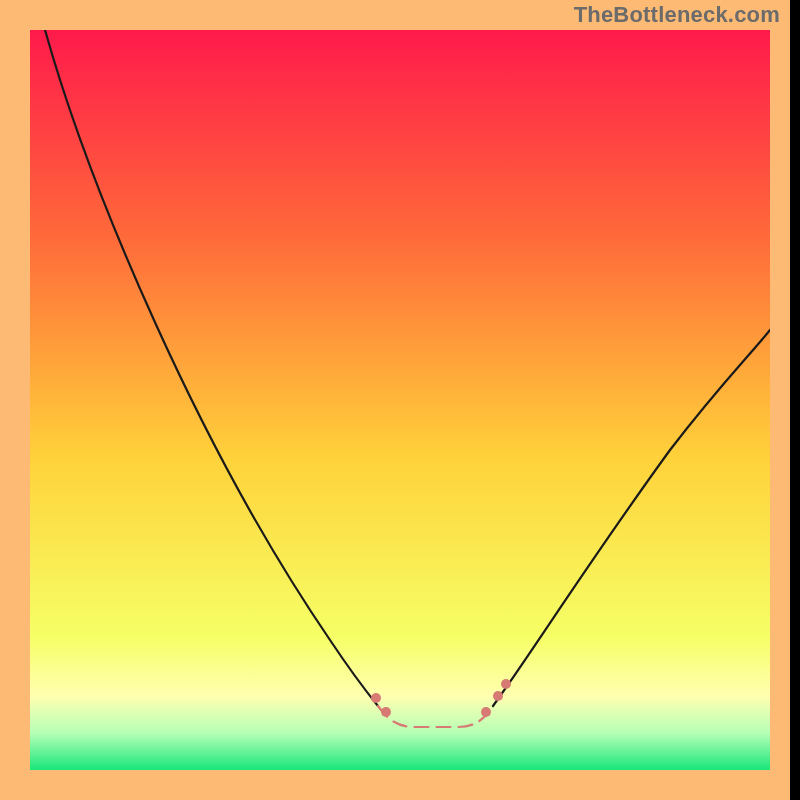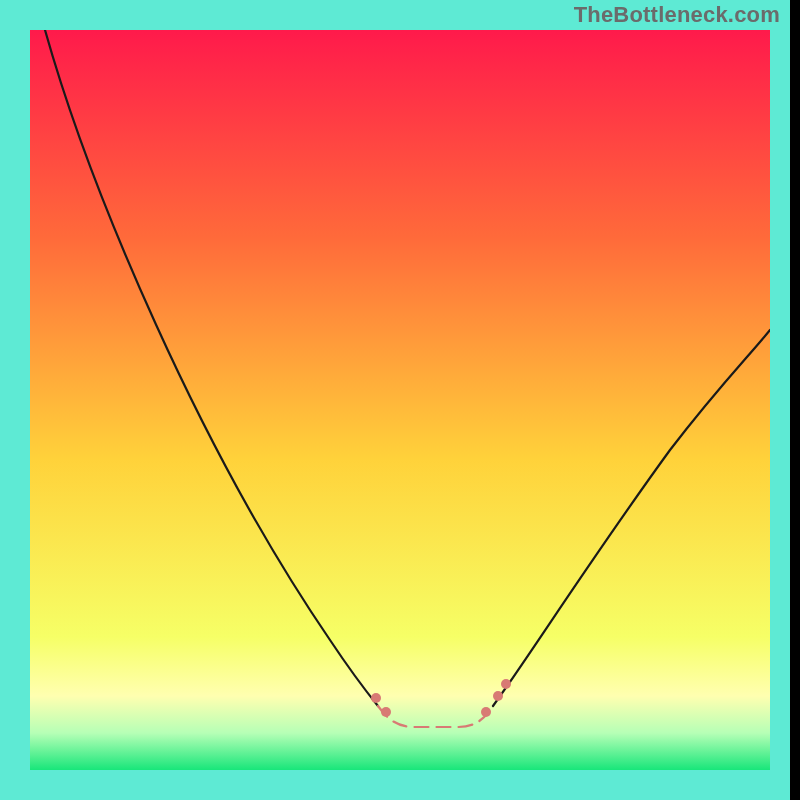--- a/index.html
+++ b/index.html
@@ -9,21 +9,21 @@
     height: 800px;
     background: #000;
     overflow: hidden;
   }
   .frame {
     position: absolute;
     left: 0;
     top: 0;
     width: 790px;
     height: 800px;
-    background: #5eead4;
+    background: #fdba74;
   }
   .plot {
     position: absolute;
     left: 30px;
     top: 30px;
     width: 740px;
     height: 740px;
     overflow: hidden;
   }
   .gradient {

